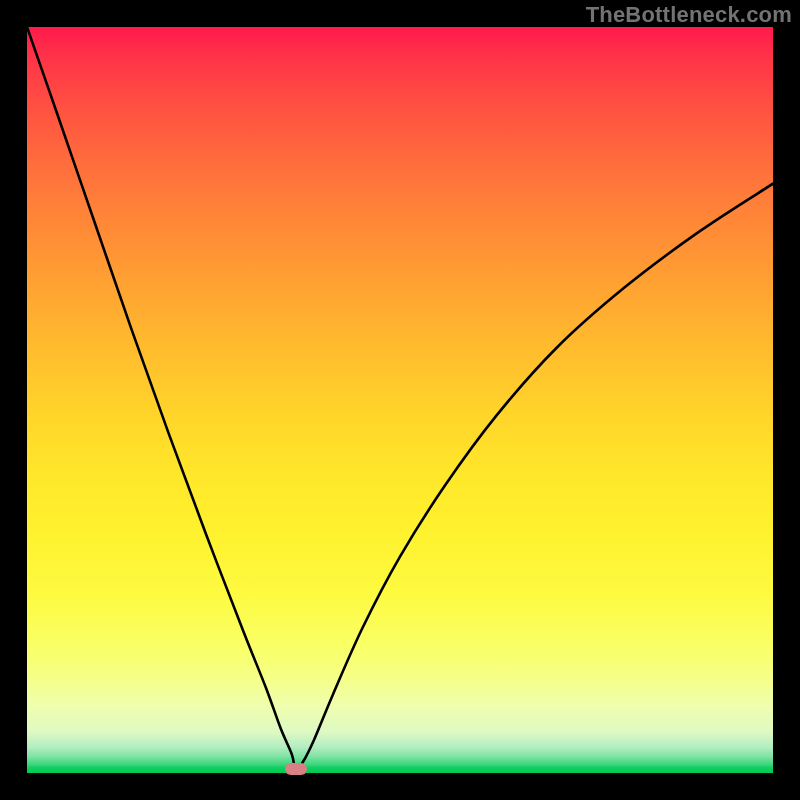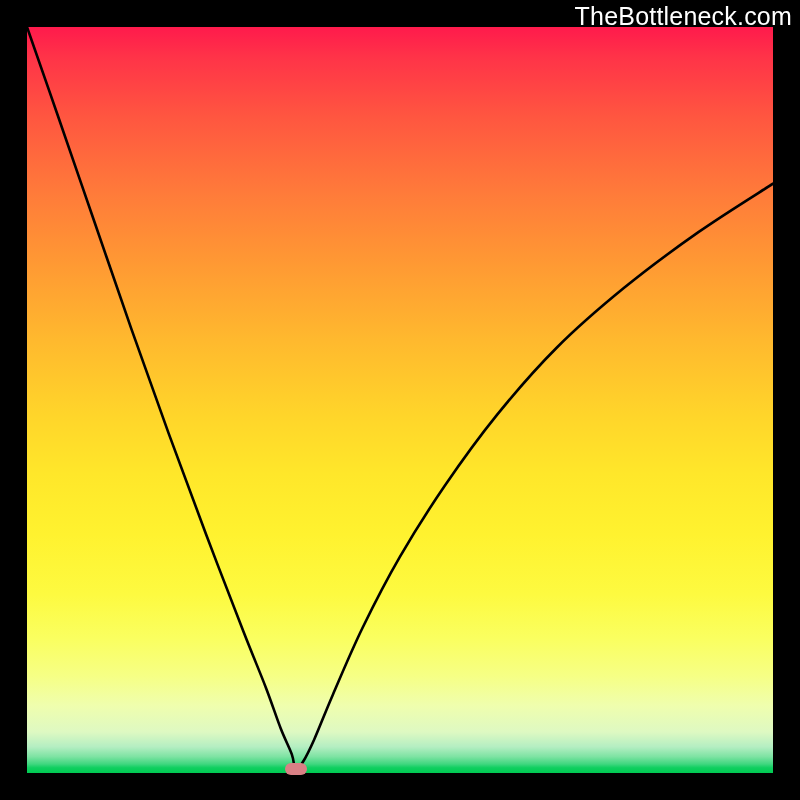--- a/index.html
+++ b/index.html
@@ -43,23 +43,23 @@
       #7ee3a3 97.8%,
       #3fd77f 98.8%,
       #0fcf60 99.3%,
       #00cb52 100%
     );
   }
   .watermark {
     position: absolute;
     top: 2px;
     right: 8px;
-    color: #ffffff;
-    font-size: 25px;
-    font-weight: 400;
+    color: #737373;
+    font-size: 22px;
+    font-weight: 700;
     letter-spacing: 0.2px;
     z-index: 5;
     user-select: none;
   }
   .marker {
     position: absolute;
     width: 22px;
     height: 12px;
     background: #d98085;
     border-radius: 6px;

